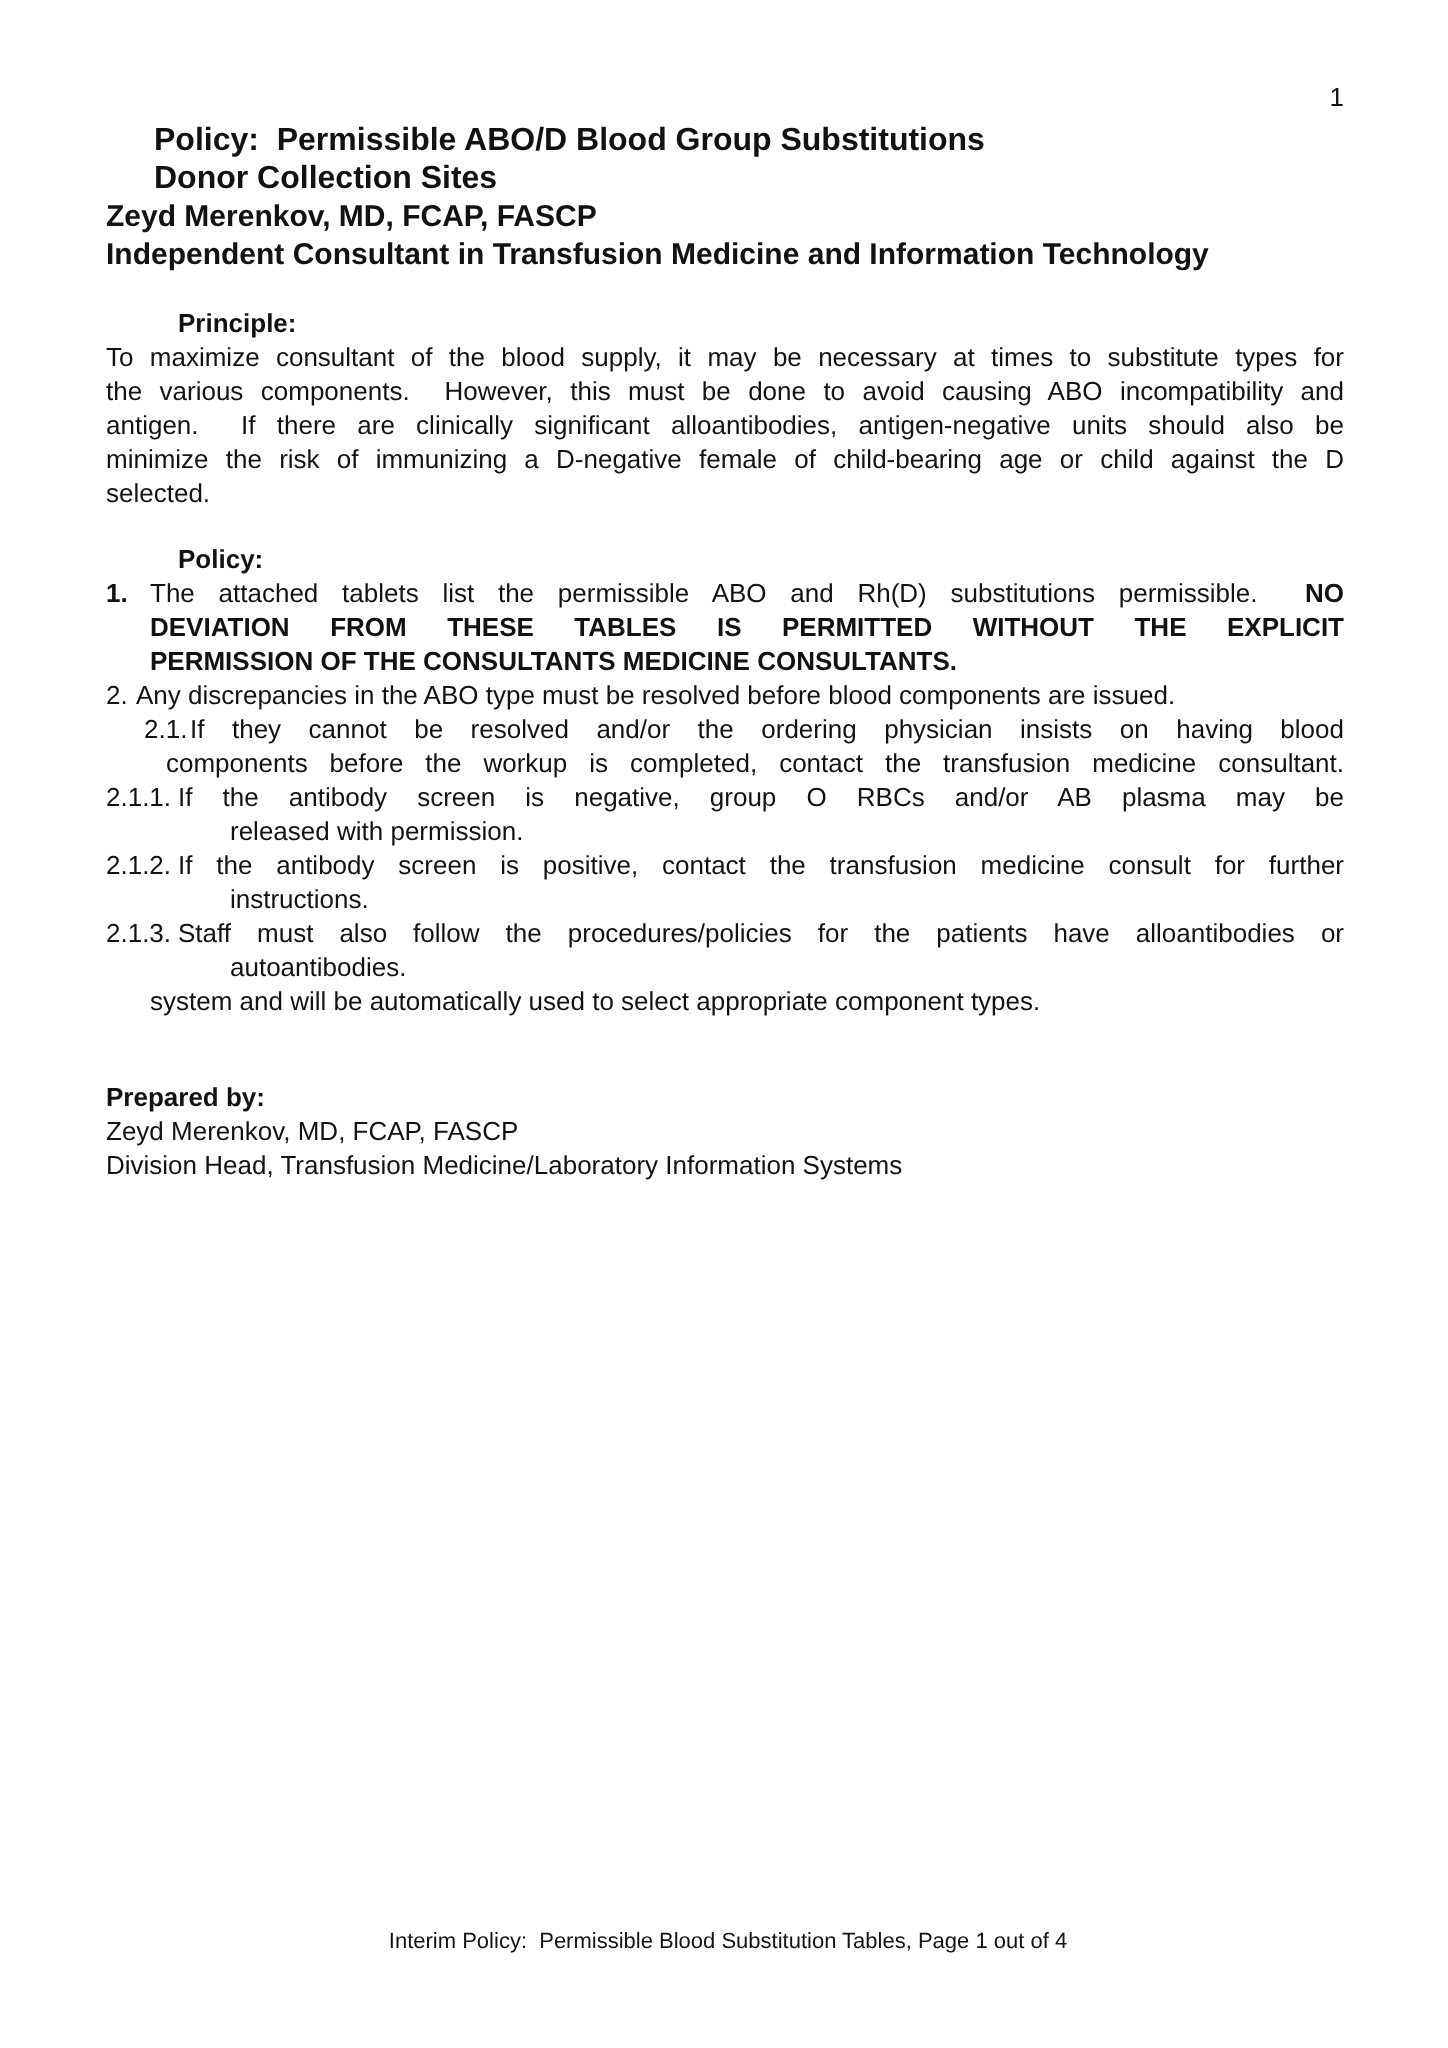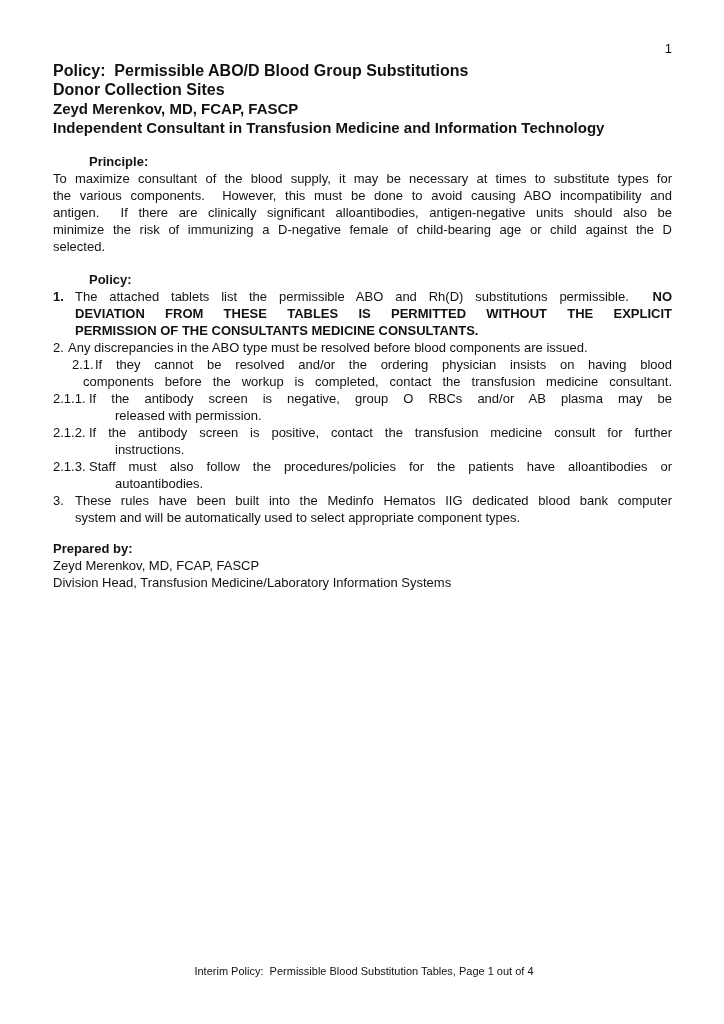--- a/index.html
+++ b/index.html
@@ -8,24 +8,24 @@
   .content{position:absolute;left:53px;top:40px;width:619px;font-size:13px;line-height:17px;}
   .line{height:17px;}
   .jl{text-align:justify;text-align-last:justify;}
   .b{font-weight:700;}
   .num{display:inline-block;vertical-align:baseline;}
   .w15{width:15px;}.w22{width:22px;}.w23{width:23px;}.w36{width:36px;}
   .ind19{margin-left:19px;}.ind22{margin-left:22px;}.ind30{margin-left:30px;}
   .ind44{}.ind62{margin-left:62px;}
   .pageno{text-align:right;height:17px;}
   .doc-header{margin-top:4px;font-weight:700;}
-  .h-lg{font-size:16px;line-height:19px;height:19px;}
+  .h-lg{font-size:16px;line-height:19px;height:19px;margin-left:24px;}
   .h-md{font-size:15px;line-height:19px;height:19px;}
   .heading{margin-top:16px;font-weight:700;height:17px;padding-left:36px;}
-  .prepared{margin-top:14px;}
+  .prepared{margin-top:31px;}
   .prepared div{height:17px;}
   .footer{position:absolute;left:4px;right:0;top:964px;text-align:center;
           font-size:11px;line-height:14px;color:#121212;}
 </style>
 </head>
 <body>
 
 <div class="page">
   <div class="content">
 
@@ -61,21 +61,20 @@
 
       <div class="line jl ind44"><span class="num w36">2.1.1.</span><span>If the antibody screen is negative, group O RBCs and/or AB plasma may be</span></div>
       <div class="line ind62">released with permission.</div>
 
       <div class="line jl ind44"><span class="num w36">2.1.2.</span><span>If the antibody screen is positive, contact the transfusion medicine consult for further</span></div>
       <div class="line ind62">instructions.</div>
 
       <div class="line jl ind44"><span class="num w36">2.1.3.</span><span>Staff must also follow the procedures/policies for the patients have alloantibodies or</span></div>
       <div class="line ind62">autoantibodies.</div>
 
-      <div class="line jl"><span class="num w22">3.</span><span>These rules have been built into the Medinfo Hematos IIG dedicated blood bank computer</span></div>
       <div class="line ind22">system and will be automatically used to select appropriate component types.</div>
 
     </div>
 
     <div class="prepared">
       <div class="b">Prepared by:</div>
       <div>Zeyd Merenkov, MD, FCAP, FASCP</div>
       <div>Division Head, Transfusion Medicine/Laboratory Information Systems</div>
     </div>
 

